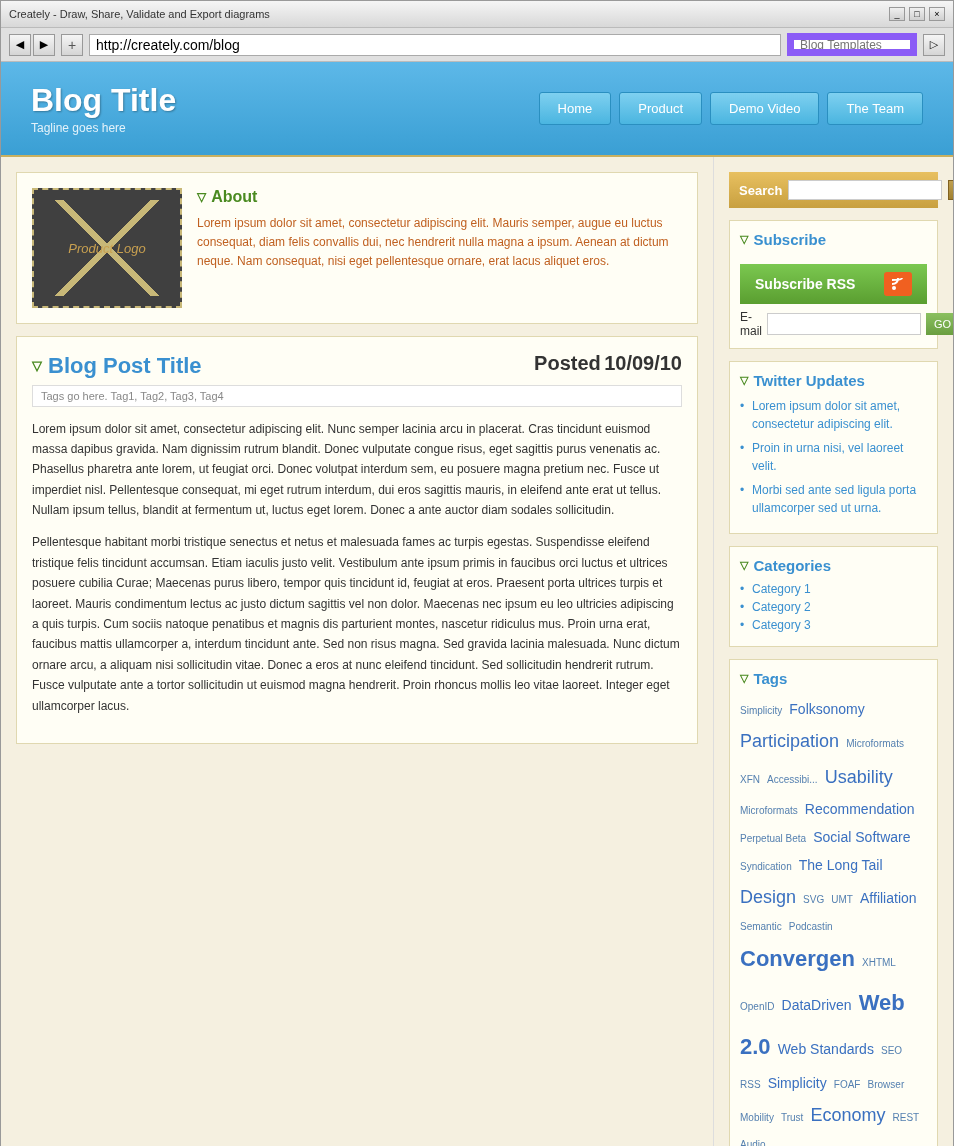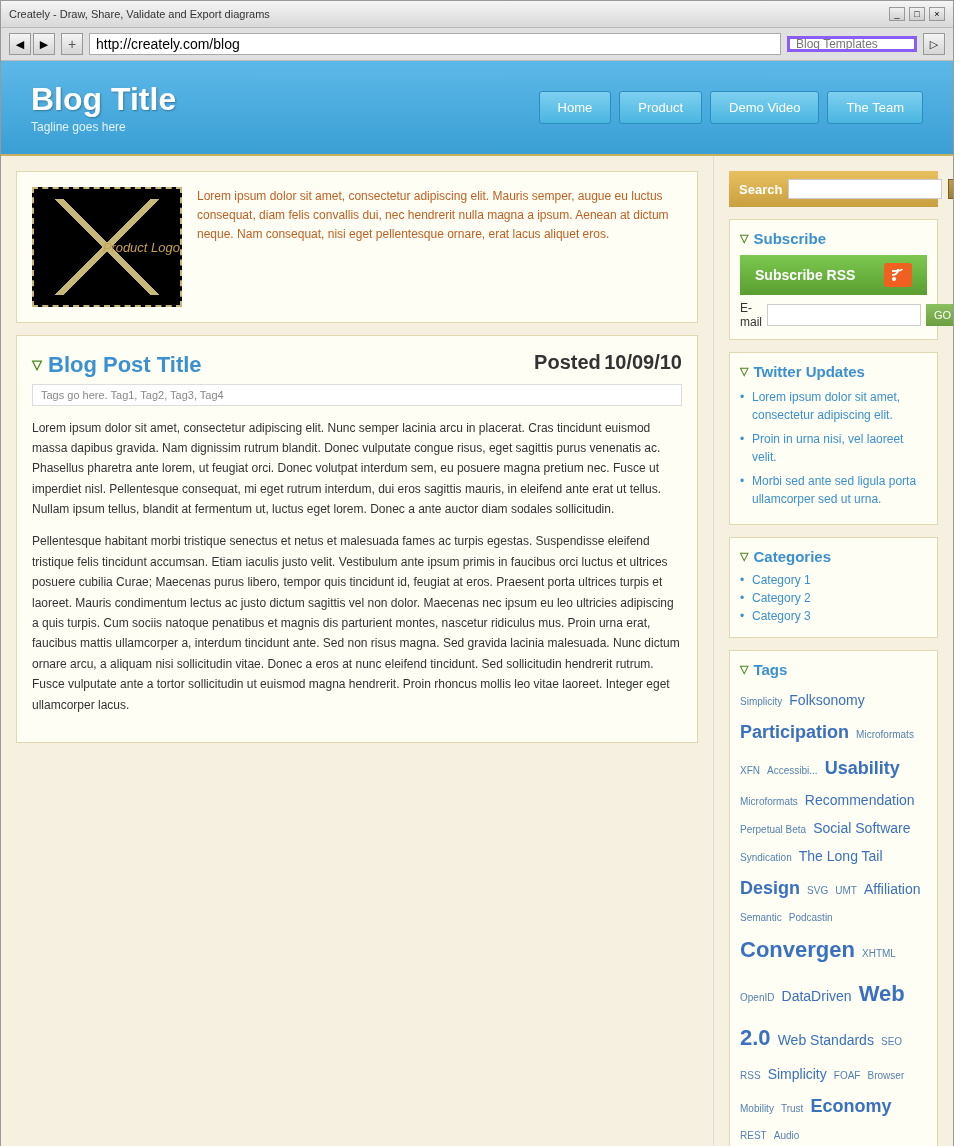--- a/index.html
+++ b/index.html
@@ -12,38 +12,38 @@
     .window-controls { display: flex; gap: 4px; }
     .window-btn { width: 16px; height: 14px; border: 1px solid #999; background: linear-gradient(to bottom, #f0f0f0, #d0d0d0); font-size: 9px; display: flex; align-items: center; justify-content: center; cursor: pointer; }
 
     
     .address-bar { background: #e0e0e0; padding: 5px 8px; display: flex; align-items: center; gap: 6px; border-bottom: 1px solid #bbb; }
     .nav-btns { display: flex; gap: 2px; }
     .nav-btn { width: 22px; height: 22px; border: 1px solid #999; background: linear-gradient(to bottom, #f5f5f5, #d5d5d5); display: flex; align-items: center; justify-content: center; font-size: 11px; cursor: pointer; }
     .plus-btn { width: 22px; height: 22px; border: 1px solid #999; background: linear-gradient(to bottom, #f5f5f5, #d5d5d5); display: flex; align-items: center; justify-content: center; font-size: 14px; color: #555; cursor: pointer; }
     .url-bar { flex: 1; height: 22px; border: 1px solid #aaa; padding: 0 6px; font-size: 14px; background: white; }
     .search-bar-wrap { display: flex; align-items: center; gap: 0; }
-    .search-bar { height: 16px; width: 130px; border: 3px solid #8b5cf6; padding: 0 6px; font-size: 12px; background: white; }
+    .search-bar { height: 23px; width: 130px; border: 7px solid #8b5cf6; padding: 0 6px; font-size: 12px; background: white; }
     .page-btn { width: 22px; height: 22px; border: 1px solid #999; background: linear-gradient(to bottom, #f5f5f5, #d5d5d5); display: flex; align-items: center; justify-content: center; cursor: pointer; font-size: 11px; }
 
     
     .content-area { position: relative; overflow: hidden; }
 
     
     .site-header { background: linear-gradient(to bottom, #5db8e8, #3a9fd4); padding: 20px 30px; display: flex; align-items: center; justify-content: space-between; }
     .blog-title { color: white; font-size: 32px; font-weight: bold; text-shadow: 1px 1px 2px rgba(0,0,0,0.3); }
     .blog-tagline { color: rgba(255,255,255,0.85); font-size: 12px; margin-top: 2px; }
     .nav-buttons { display: flex; gap: 8px; }
     .nav-button { background: linear-gradient(to bottom, #7ed0f0, #4ab5e0); border: 1px solid #2a8fc0; color: white; padding: 8px 18px; font-size: 13px; cursor: pointer; border-radius: 3px; }
     .left-col { flex: 1; padding: 15px; }
     .right-col { width: 240px; padding: 15px; border-left: 1px solid #ddd; }
 
     
     .about-section { display: flex; gap: 15px; padding: 15px; background: #fffef5; border: 1px solid #e0d8b0; margin-bottom: 12px; }
-    .logo-placeholder { width: 150px; height: 120px; border: 2px dashed #c8b878; display: flex; align-items: center; justify-content: flex-end; background: #000000; flex-shrink: 0; position: relative; }
+    .logo-placeholder { width: 150px; height: 120px; border: 2px dashed #c8b878; display: flex; align-items: center; justify-content: center; background: #404040; flex-shrink: 0; position: relative; }
     .logo-placeholder::before { content: ''; position: absolute; top: 10px; left: 10px; right: 10px; bottom: 10px; background: linear-gradient(135deg, transparent 48%, #c8b878 48%, #c8b878 52%, transparent 52%), linear-gradient(225deg, transparent 48%, #c8b878 48%, #c8b878 52%, transparent 52%); }
     .logo-text { color: #c8a050; font-style: italic; font-size: 13px; z-index: 1; }
     .about-content h3 { color: #4a8a20; font-size: 16px; margin-bottom: 8px; display: flex; align-items: center; gap: 5px; }
     .about-content h3::before { content: '▽'; color: #4a8a20; font-size: 12px; }
     .about-content p { color: #c06020; font-size: 12px; line-height: 1.6; }
 
     
     .blog-post { background: #fffef5; border: 1px solid #e0d8b0; padding: 15px; margin-bottom: 11px; }
     .post-header { display: flex; align-items: baseline; justify-content: space-between; margin-bottom: 6px; }
     .post-title { color: #3a90d0; font-size: 22px; font-weight: bold; display: flex; align-items: center; gap: 6px; }
@@ -54,21 +54,21 @@
     .post-body { color: #333; font-size: 12px; line-height: 1.7; }
     .post-body p { margin-bottom: 12px; }
 
     
     .sidebar-box { background: #fffef5; border: 1px solid #e0d8b0; padding: 10px; margin-bottom: 12px; }
     .sidebar-title { color: #3a90d0; font-size: 15px; font-weight: bold; display: flex; align-items: center; gap: 5px; margin-bottom: 8px; }
     .sidebar-title::before { content: '▽'; color: #4a8a20; font-size: 11px; }
 
     
     .subscribe-box { background: #fffef5; border: 1px solid #e0d8b0; padding: 10px; margin-bottom: 12px; }
-    .subscribe-title { color: #3a90d0; font-size: 15px; font-weight: bold; display: flex; align-items: center; gap: 5px; margin-bottom: 8px; }
+    .subscribe-title { color: #3a90d0; font-size: 15px; font-weight: bold; display: flex; align-items: center; gap: 5px; margin-bottom: 16px; }
     .subscribe-title::before { content: '▽'; color: #4a8a20; font-size: 11px; }
     .rss-btn { background: linear-gradient(to bottom, #7bc850, #5a9e30); color: white; padding: 8px 15px; font-size: 14px; font-weight: bold; display: flex; align-items: center; justify-content: space-between; cursor: pointer; margin-bottom: 6px; }
     .rss-icon { background: #f06020; border-radius: 3px; width: 28px; height: 24px; display: flex; align-items: center; justify-content: center; color: white; font-size: 14px; }
     .email-row { display: flex; align-items: center; gap: 5px; }
     .email-label { font-size: 12px; color: #333; }
     .email-input { flex: 1; height: 22px; border: 1px solid #ccc; padding: 0 5px; font-size: 11px; }
     .go-btn { background: linear-gradient(to bottom, #8bc060, #6a9e40); color: white; border: none; height: 22px; padding: 0 8px; font-size: 11px; cursor: pointer; }
 
     
     .search-box { background: linear-gradient(to bottom, #e8c060, #c8a040); padding: 8px 10px; display: flex; align-items: center; gap: 6px; margin-bottom: 12px; }
@@ -83,21 +83,21 @@
 
     
     .cat-list { list-style: none; padding: 0; }
     .cat-list li { color: #3a90d0; font-size: 12px; margin-bottom: 4px; padding-left: 12px; position: relative; }
     .cat-list li::before { content: '•'; position: absolute; left: 0; color: #3a90d0; }
     .cat-list li a { color: #3a90d0; text-decoration: none; }
 
     
     .tags-cloud { font-size: 11px; line-height: 2; }
     .tag { display: inline; margin-right: 4px; color: #3a70c0; }
-    .tag.large { font-size: 18px; font-weight: bold; }
+    .tag.large { font-size: 18px; font-weight: normal; }
     .tag.medium { font-size: 14px; }
     .tag.small { font-size: 10px; color: #5580b0; }
     .tag.xlarge { font-size: 22px; font-weight: bold; }
   </style>
 </head>
 <body>
 
 <div class="window-chrome">
 
   <div class="title-bar">
@@ -139,20 +139,21 @@
 
     <div style="display:flex; background:#f5f0e0; border-top: 2px solid #c8b060;">
 
       <div class="left-col">
 
         <div class="about-section">
           <div class="logo-placeholder">
             <span class="logo-text">Product Logo</span>
           </div>
           <div class="about-content">
+            <h3>About</h3>
             <p>Lorem ipsum dolor sit amet, consectetur adipiscing elit. Mauris semper, augue eu luctus consequat, diam felis convallis dui, nec hendrerit nulla magna a ipsum. Aenean at dictum neque. Nam consequat, nisi eget pellentesque ornare, erat lacus aliquet eros.</p>
           </div>
         </div>
 
         <div class="blog-post">
           <div class="post-header">
             <div class="post-title">Blog Post Title</div>
             <div class="post-date">
               <span>Posted</span>
               <span>10/09/10</span>

